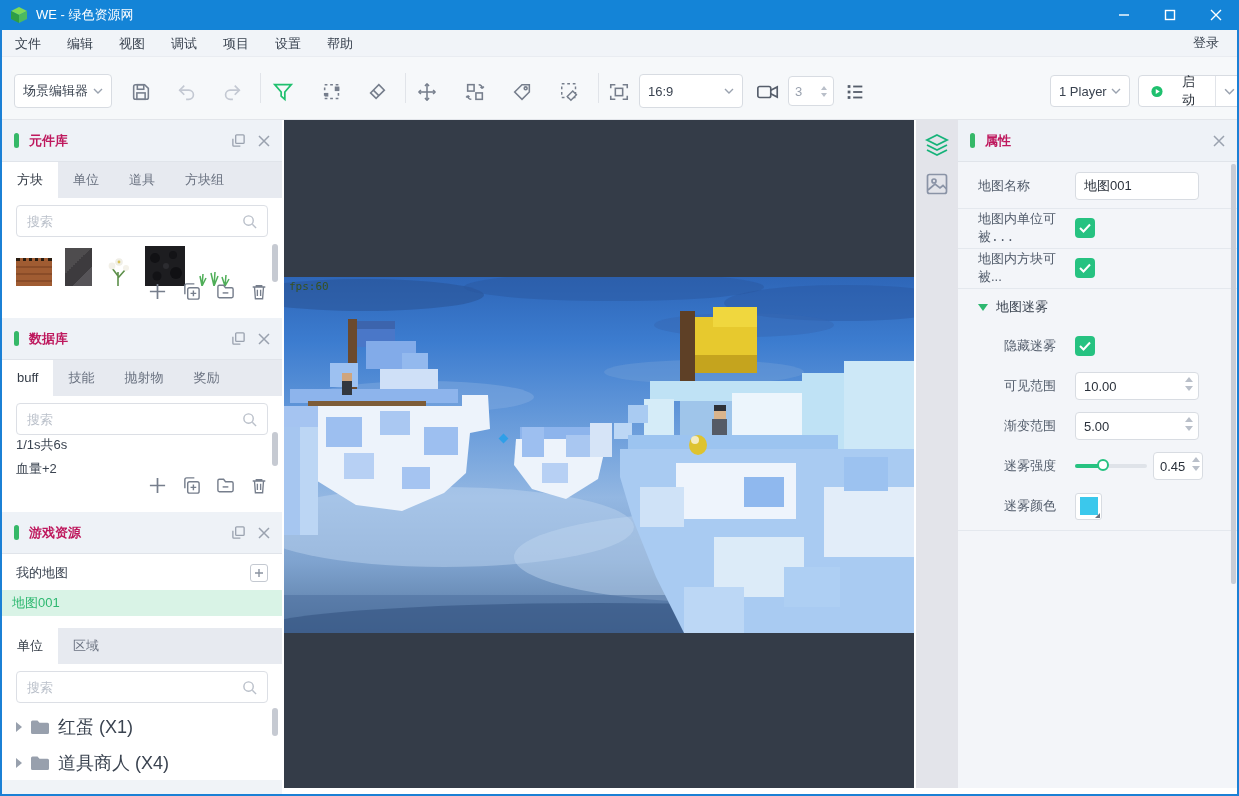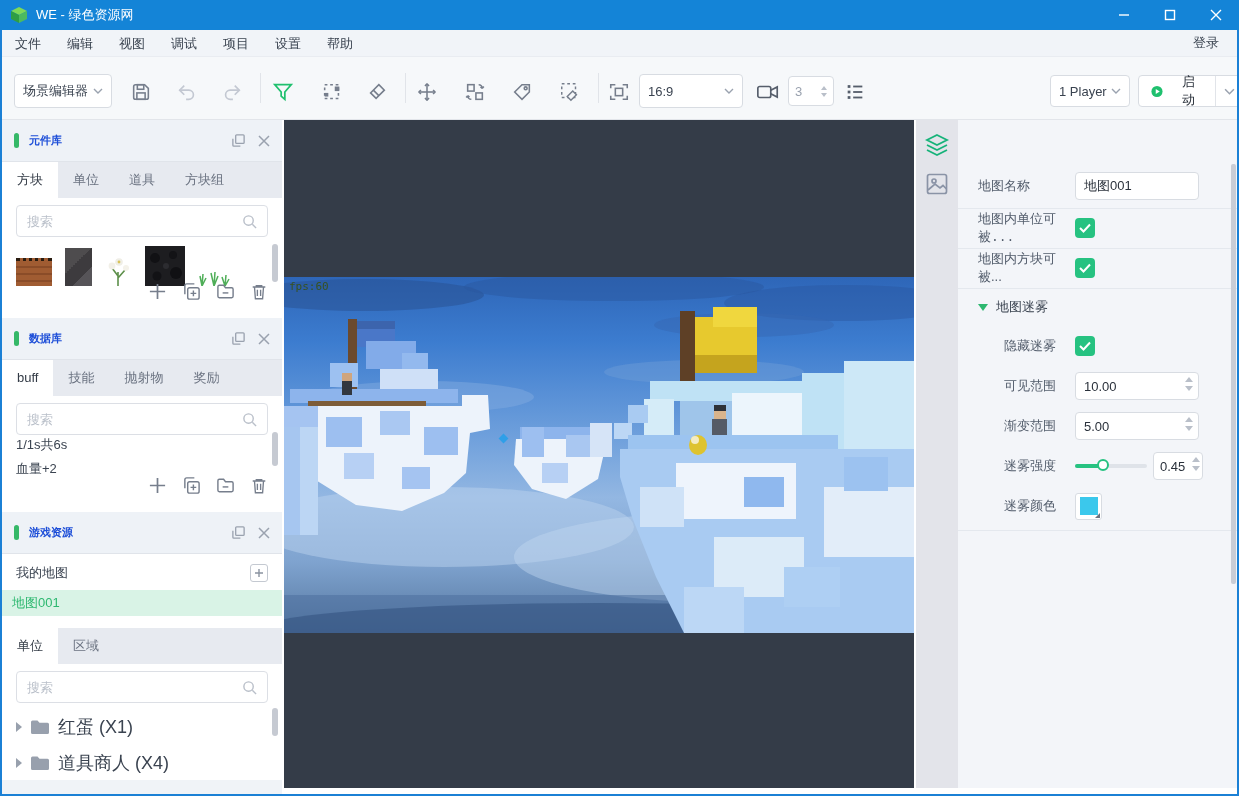--- a/index.html
+++ b/index.html
@@ -32,21 +32,21 @@
   .spin-arrows { margin-left:auto; display:flex; flex-direction:column; gap:3px; }
   .launch-group { position:absolute; display:flex; background:#fff; border:1px solid #d8dce2; border-radius:4px; align-items:center; }
   .launch-main { display:flex; align-items:center; gap:19px; padding:0 12px; height:30px; font-size:13px; color:#2a313b; }
   .launch-div { width:1px; height:30px; background:#e1e4e9; }
   .launch-chev { width:32px; height:30px; display:flex; align-items:center; justify-content:center; }
 
   
   .leftcol { position:absolute; left:2px; top:120px; width:280px; height:674px; background:#fff; }
   .panel-header { position:absolute; left:0; width:100%; height:42px; background:#eef2f7; border-bottom:1px solid #e0e4ea; display:flex; align-items:center; padding:0 12px; }
   .accent { width:5px; height:15px; background:#35b868; border-radius:3px; margin-right:10px; }
-  .p-title { font-size:11px; font-weight:bold; color:#1d4ed8;font-family:Liberation Mono, monospace; }
+  .p-title { font-size:13px; font-weight:bold; color:#be185d;font-family:Liberation Mono, monospace; }
   .hdr-icons { margin-left:auto; display:flex; gap:12px; align-items:center; }
   .tabbar { position:absolute; left:0; width:100%; height:36px; background:#e7eaf0; display:flex; }
   .tab { padding:0 15px; line-height:36px; font-size:13px; color:#6a7280; }
   .tab.active { background:#fff; color:#333b46; }
   .search-zone { position:absolute; left:0; width:100%; background:#fff; padding:7px 14px 0 14px; }
   .search { height:32px; border:1px solid #dcdfe5; border-radius:4px; display:flex; align-items:center; padding:0 10px; background:#fff; }
   .search input { border:0; outline:0; flex:1; font-size:13px; color:#3a4350; font-family:inherit; }
   .search input::placeholder { color:#b9bfc9; }
   .act-row { position:absolute; right:14px; display:flex; gap:15px; align-items:center; }
   .scroll-thumb { position:absolute; width:6px; border-radius:3px; background:#c6cad2; }
@@ -592,20 +592,31 @@
     <span>
       <svg width="24" height="24" viewBox="0 0 24 24" fill="none" stroke="#8a93a6" stroke-width="1.7">
           <rect x="2.5" y="2.5" width="19" height="19" rx="2"></rect>
           <circle cx="9" cy="9" r="2"></circle>
           <path d="M3 18 L10 12 L15 16 L18 13.5 L21.5 17"></path>
         </svg>
     </span>
   </div>
 
   <div class="props">
+    <div class="panel-header" style="top:0;">
+      <span class="accent"></span>
+      <span class="p-title">属性</span>
+      <span class="hdr-icons">
+        <span>
+            <svg width="12" height="12" viewBox="0 0 12 12">
+              <path d="M1 1 L11 11 M11 1 L1 11" stroke="#9aa2af" stroke-width="1.5"></path>
+            </svg>
+          </span>
+      </span>
+    </div>
 
     <div class="prow" style="top:44px; height:44px;">
       <span class="plabel">地图名称</span>
       <input class="pinput" value="地图001" style="">
     </div>
     <div class="sep" style="top:88px;"></div>
 
     <div class="prow" style="top:88px; height:40px;font-family:Liberation Mono, monospace;">
       <span class="plabel">地图内单位可被...</span>
       <span class="checkbox">

